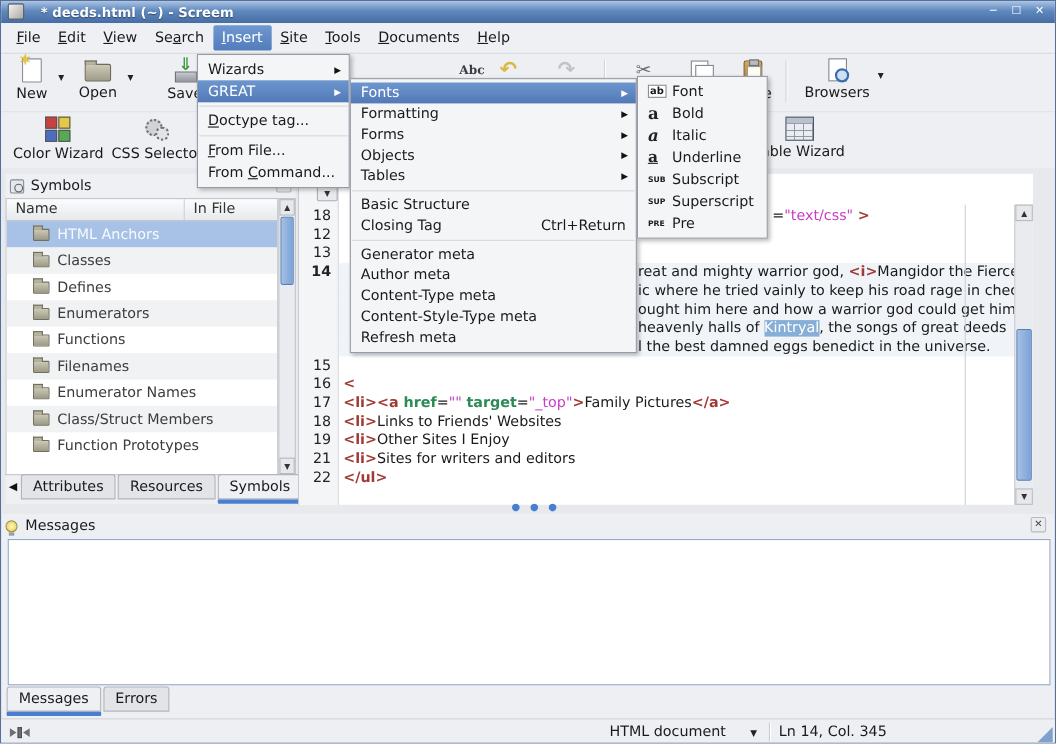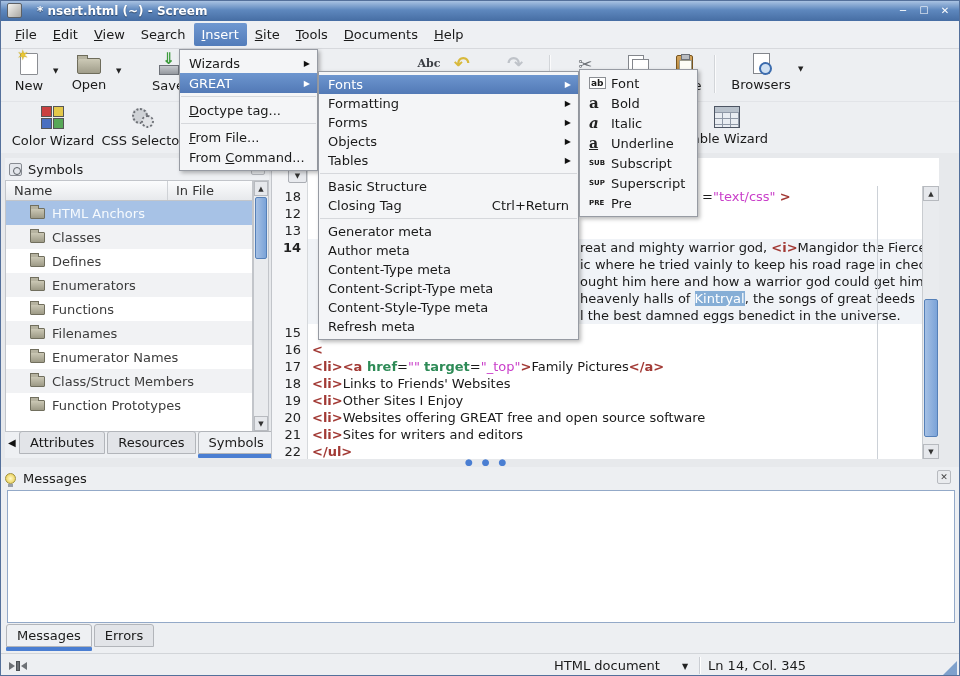--- a/index.html
+++ b/index.html
@@ -159,21 +159,21 @@
   .mi-sup::before{content:"SUP";font-size:7px;font-weight:bold;}
   .mi-pre::before{content:"PRE";font-size:7px;font-weight:bold;}
 </style>
 </head>
 <body>
 
 <div class="window">
 
   <div id="titlebar">
     <span id="app-icon"></span>
-    <span id="title-text">* nsert.html (~) - Screem</span>
+    <span id="title-text">* deeds.html (~) - Screem</span>
     <span id="win-controls">
       <span class="wbtn">─</span>
       <span class="wbtn">☐</span>
       <span class="wbtn">✕</span>
     </span>
   </div>
 
   <div id="menubar">
       <span class="mb-item"><span class="mlabel"><span class="acc">F</span>ile</span></span>
       <span class="mb-item"><span class="mlabel"><span class="acc">E</span>dit</span></span>
@@ -361,24 +361,20 @@
           <span class="lnum">17</span>
           <span class="ccontent"><span class="tk-t">&lt;li&gt;</span><span class="tk-t">&lt;a </span><span class="tk-a">href</span><span class="tk-p">=</span><span class="tk-v">""</span><span class="tk-p"> </span><span class="tk-a">target</span><span class="tk-p">=</span><span class="tk-v">"_top"</span><span class="tk-t">&gt;</span><span class="tk-p">Family Pictures</span><span class="tk-t">&lt;/a&gt;</span></span>
         </div>
         <div class="crow">
           <span class="lnum">18</span>
           <span class="ccontent"><span class="tk-t">&lt;li&gt;</span><span class="tk-p">Links to Friends' Websites</span></span>
         </div>
         <div class="crow">
           <span class="lnum">19</span>
           <span class="ccontent"><span class="tk-t">&lt;li&gt;</span><span class="tk-p">Other Sites I Enjoy</span></span>
-        </div>
-        <div class="crow">
-          <span class="lnum">20</span>
-          <span class="ccontent"><span class="tk-t">&lt;li&gt;</span><span class="tk-p">Websites offering GREAT free and open source software</span></span>
         </div>
         <div class="crow">
           <span class="lnum">21</span>
           <span class="ccontent"><span class="tk-t">&lt;li&gt;</span><span class="tk-p">Sites for writers and editors</span></span>
         </div>
         <div class="crow">
           <span class="lnum">22</span>
           <span class="ccontent"><span class="tk-t">&lt;/ul&gt;</span></span>
         </div>
       </div>
@@ -473,23 +469,20 @@
       <div class="mrow">
         <span class="mlabel">Generator meta</span>
       </div>
       <div class="mrow">
         <span class="mlabel">Author meta</span>
       </div>
       <div class="mrow">
         <span class="mlabel">Content-Type meta</span>
       </div>
       <div class="mrow">
-        <span class="mlabel">Content-Script-Type meta</span>
-      </div>
-      <div class="mrow">
         <span class="mlabel">Content-Style-Type meta</span>
       </div>
       <div class="mrow">
         <span class="mlabel">Refresh meta</span>
       </div>
     </div>
   <div class="menu" id="menu-fonts">
       <div class="mrow">
         <span class="mi mi-font"></span>
         <span class="mlabel">Font</span>

